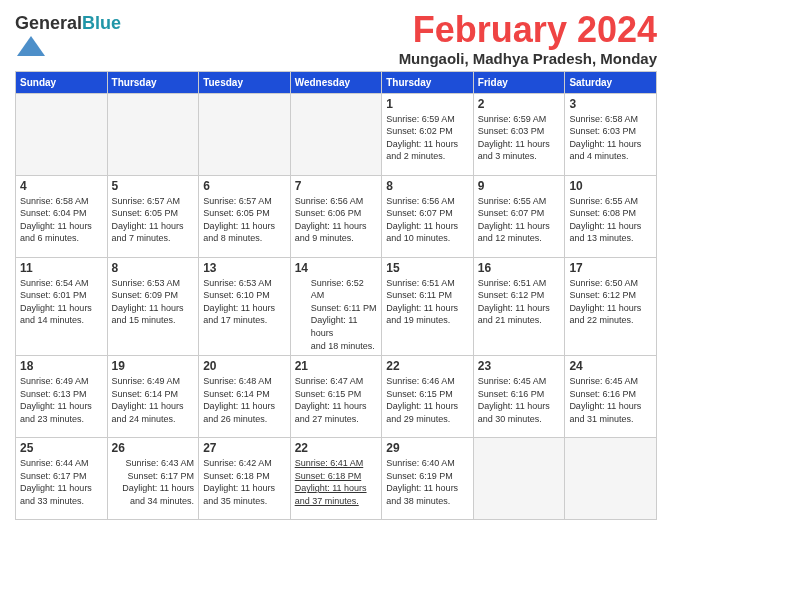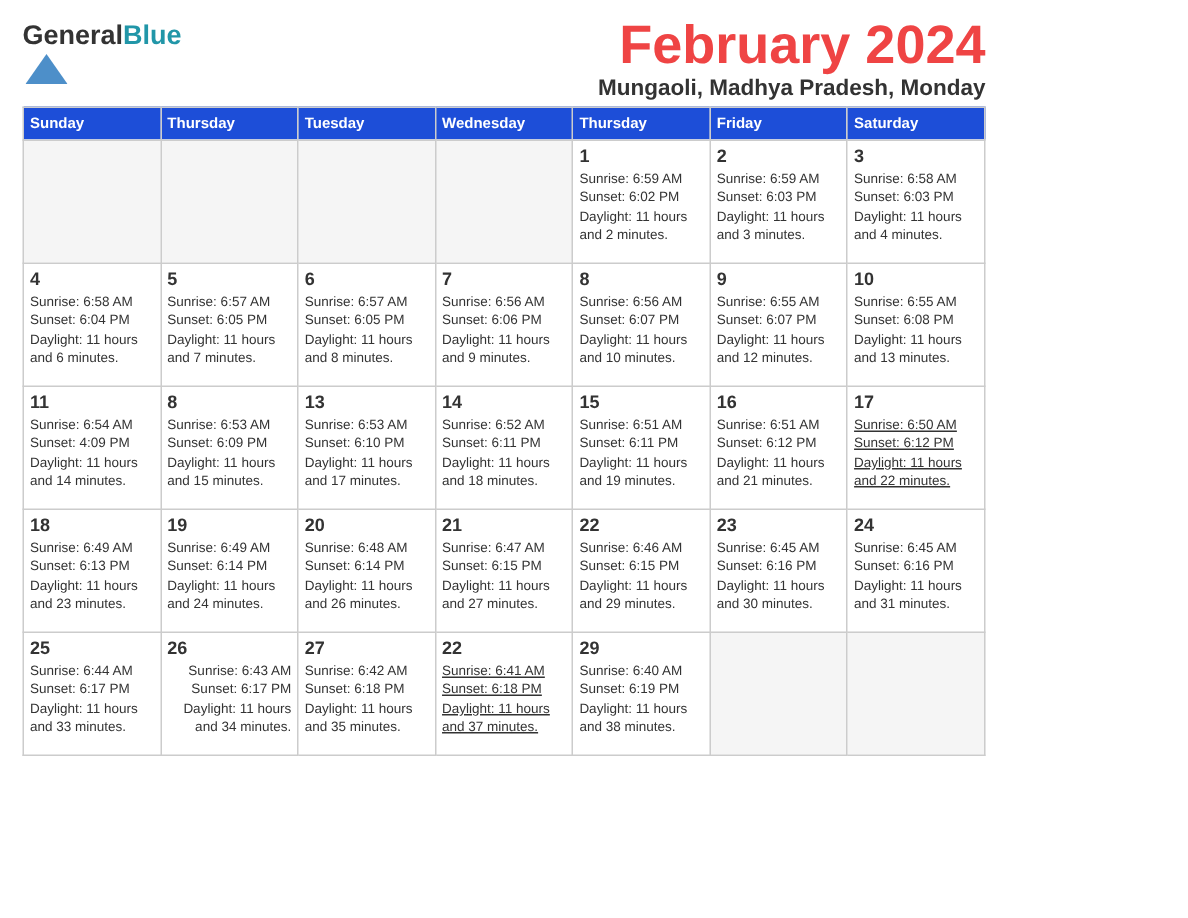--- a/index.html
+++ b/index.html
@@ -200,62 +200,62 @@
             <div class="day-info" style="white-space: pre-line;">Sunrise: 6:55 AM
 Sunset: 6:08 PM
 Daylight: 11 hours
 and 13 minutes.</div>
           </td>
         </tr>
         <tr>
           <td>
             <span class="day-num">11</span>
             <div class="day-info" style="white-space: pre-line;">Sunrise: 6:54 AM
-Sunset: 4:09 PM
+Sunset: 6:01 PM
 Daylight: 11 hours
 and 14 minutes.</div>
           </td>
           <td>
             <span class="day-num">8</span>
             <div class="day-info" style="white-space: pre-line;">Sunrise: 6:53 AM
 Sunset: 6:09 PM
 Daylight: 11 hours
 and 15 minutes.</div>
           </td>
           <td>
             <span class="day-num">13</span>
             <div class="day-info" style="white-space: pre-line;">Sunrise: 6:53 AM
 Sunset: 6:10 PM
 Daylight: 11 hours
 and 17 minutes.</div>
           </td>
           <td>
             <span class="day-num">14</span>
-            <div class="day-info" style="white-space: pre-line;">Sunrise: 6:52 AM
+            <div class="day-info" style="white-space: pre-line; margin-left: 16px;">Sunrise: 6:52 AM
 Sunset: 6:11 PM
 Daylight: 11 hours
 and 18 minutes.</div>
           </td>
           <td>
             <span class="day-num">15</span>
             <div class="day-info" style="white-space: pre-line;">Sunrise: 6:51 AM
 Sunset: 6:11 PM
 Daylight: 11 hours
 and 19 minutes.</div>
           </td>
           <td>
             <span class="day-num">16</span>
             <div class="day-info" style="white-space: pre-line;">Sunrise: 6:51 AM
 Sunset: 6:12 PM
 Daylight: 11 hours
 and 21 minutes.</div>
           </td>
           <td>
             <span class="day-num">17</span>
-            <div class="day-info" style="white-space: pre-line; text-decoration: underline;">Sunrise: 6:50 AM
+            <div class="day-info" style="white-space: pre-line;">Sunrise: 6:50 AM
 Sunset: 6:12 PM
 Daylight: 11 hours
 and 22 minutes.</div>
           </td>
         </tr>
         <tr>
           <td>
             <span class="day-num">18</span>
             <div class="day-info" style="white-space: pre-line;">Sunrise: 6:49 AM
 Sunset: 6:13 PM

